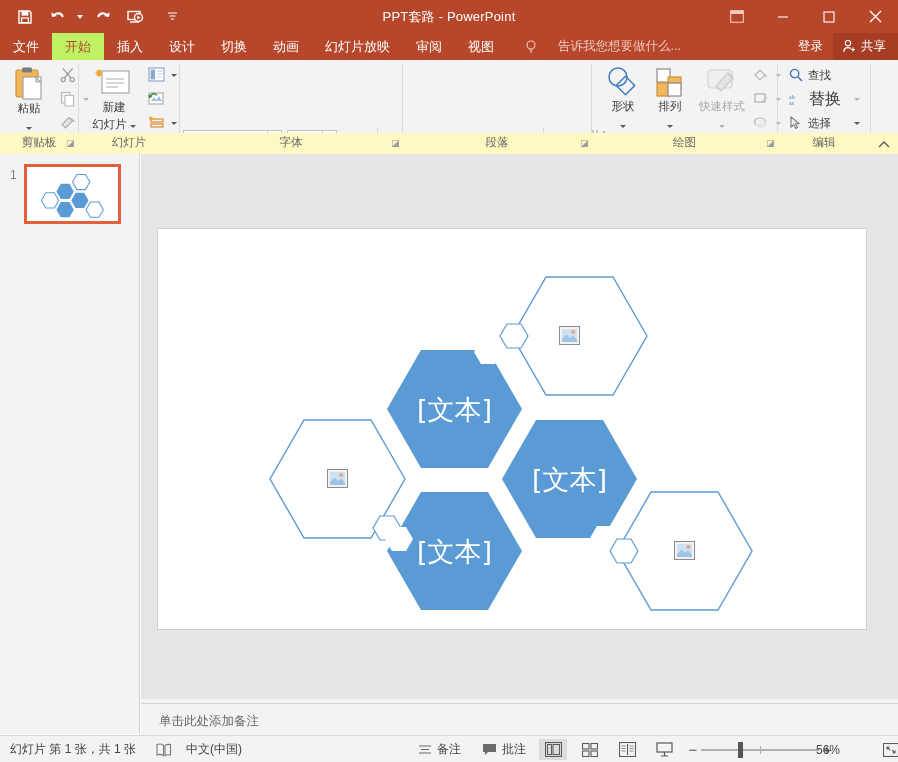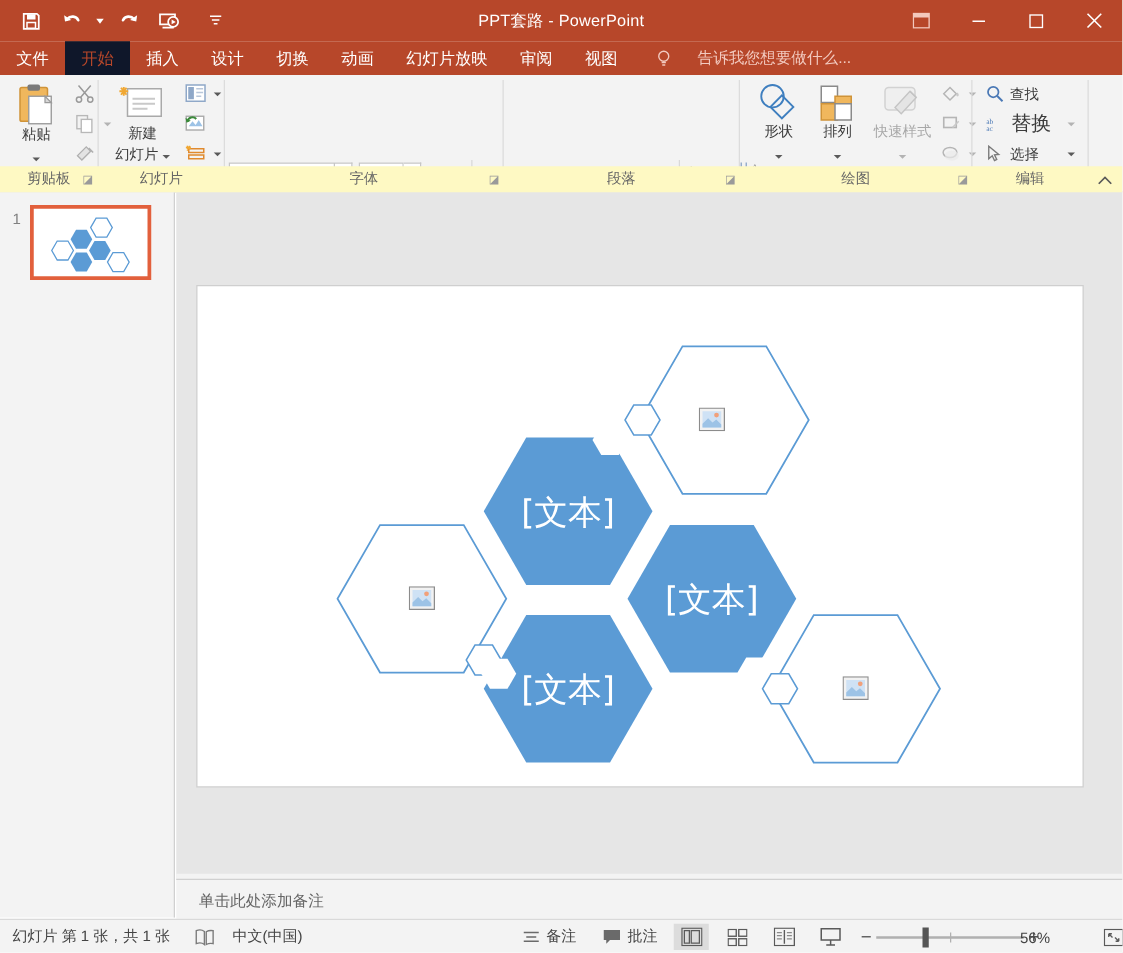--- a/index.html
+++ b/index.html
@@ -34,21 +34,21 @@
   
   .tabbar{
     position:absolute; left:0; top:33px; width:898px; height:27px;
     background:#b7472a; color:#fff; font-size:13px;
   }
   .tabs{ position:absolute; left:0; top:0; height:27px; display:flex; align-items:stretch; }
   .tab{
     display:flex; align-items:center; padding:0 13px; cursor:pointer; color:#fff;
     white-space:nowrap;
   }
-  .tab.active{ background:#0f172a; color:#b7472a; }
+  .tab.active{ background:#bef264; color:#b7472a; }
   .tellme{
     position:absolute; left:525px; top:0; height:27px; display:flex; align-items:center;
     gap:21px; color:#f2c9bf; font-size:12.5px; cursor:text;
   }
   .tr-right{ position:absolute; right:0; top:0; height:27px; display:flex; align-items:stretch; }
   .signin{ display:flex; align-items:center; padding:0 10px; font-size:12.5px; cursor:pointer; }
   .share{ display:flex; align-items:center; gap:4px; padding:0 12px 0 9px; font-size:12.5px; cursor:pointer; background:#a63d22; }
 
   
   .ribbon{
@@ -234,20 +234,33 @@
     </div>
 
     <div class="tellme">
       <svg width="12" height="14" viewBox="0 0 12 14">
           <circle cx="6" cy="5" r="4" fill="none" stroke="#f2c9bf" stroke-width="1.1"></circle>
           <path d="M4.3 10h3.4M4.8 12h2.4" stroke="#f2c9bf" stroke-width="1.1"></path>
         </svg>
       <span>告诉我您想要做什么...</span>
     </div>
 
+    <div class="tr-right">
+      <div class="signin">
+          <span>登录</span>
+        </div>
+      <div class="share">
+        <svg width="15" height="15" viewBox="0 0 15 15">
+            <circle cx="6" cy="4.2" r="2.7" fill="none" stroke="#fff" stroke-width="1.2"></circle>
+            <path d="M1.8 13c0-2.8 1.9-4.4 4.2-4.4 1.1 0 2.1.4 2.9 1" fill="none" stroke="#fff" stroke-width="1.2"></path>
+            <path d="M11 8.5v4M9 10.5h4" stroke="#fff" stroke-width="1.2"></path>
+          </svg>
+        <span>共享</span>
+      </div>
+    </div>
   </div>
 
   <div class="ribbon">
 
     <div class="rbtn" style="left:6px;top:4px;width:46px;height:74px;">
       <svg width="34" height="36" viewBox="0 0 34 36" style="margin:2px auto 0;display:block">
         <rect x="4" y="4" width="22" height="27" rx="1.5" fill="#f0b75d" stroke="#cf9338" stroke-width="1.2"></rect>
         <rect x="10" y="1.5" width="10" height="5" rx="1.5" fill="#7a7a7a"></rect>
         <rect x="11" y="11" width="18" height="22" fill="#fff" stroke="#9b9b9b" stroke-width="1.1"></rect>
         <path d="M24 11l5 5h-5z" fill="#d7d7d7" stroke="#9b9b9b" stroke-width="1"></path>

